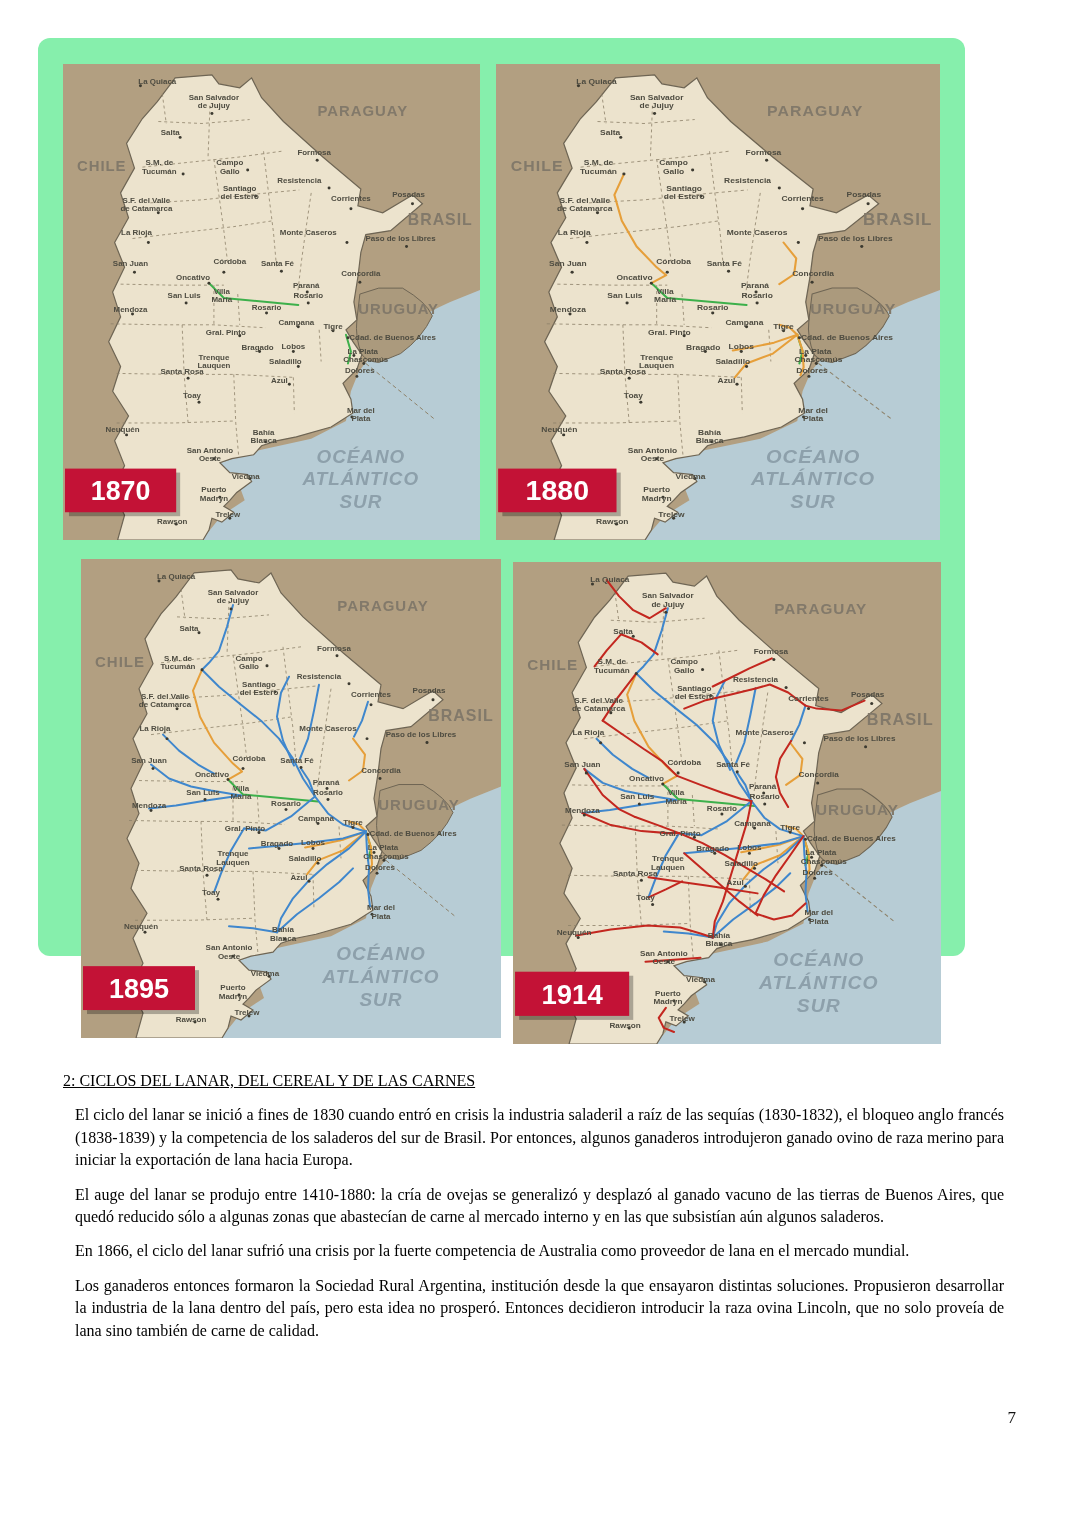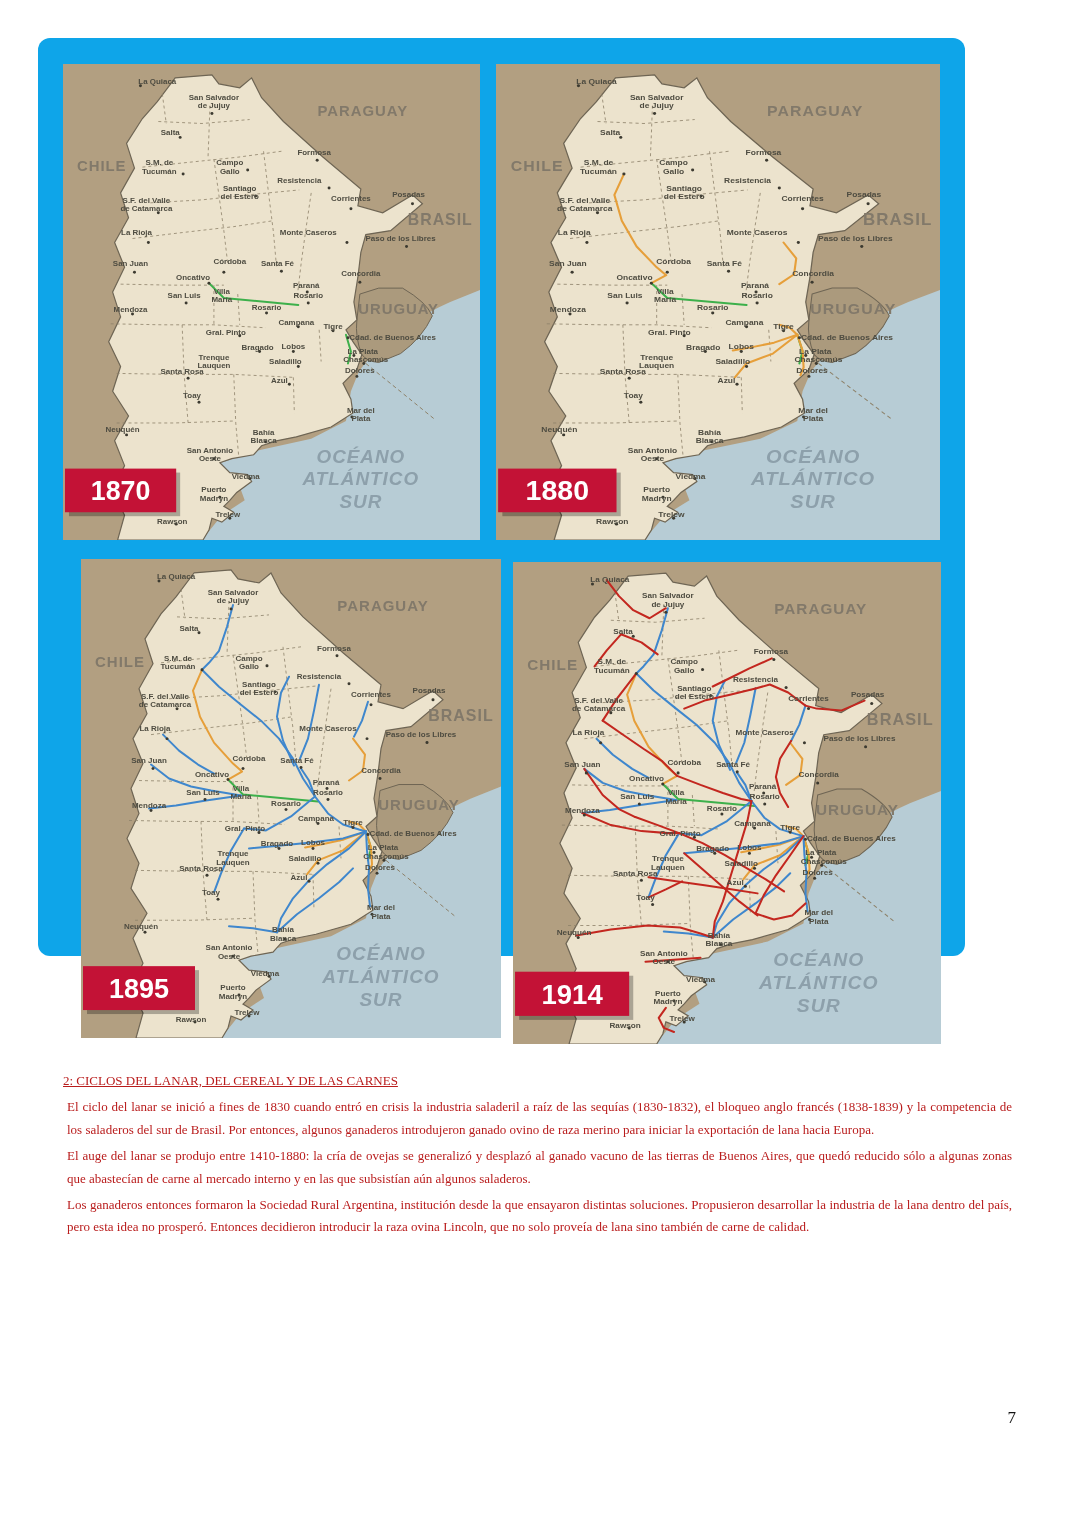--- a/index.html
+++ b/index.html
@@ -1,33 +1,33 @@
 <!DOCTYPE html>
 <html><head>
 <meta charset="utf-8">
 <style>
   html,body{margin:0;padding:0;background:#ffffff;}
   .page{position:relative;width:1080px;height:1527px;background:#ffffff;overflow:hidden;
         font-family:"Liberation Serif",serif;}
   .maps-card{position:absolute;left:38px;top:38px;width:927px;height:918px;
-             background:#0ea5e9;border-radius:12px;text-align:right;}
+             background:#86efac;border-radius:12px;text-align:right;}
   .map-panel{position:absolute;overflow:hidden;}
   .map-panel svg{display:block;width:100%;height:100%;}
   svg text.city{font-family:"Liberation Sans",sans-serif;font-weight:bold;font-size:8px;
                 fill:#4e4c41;text-anchor:middle;}
   svg text.country{font-family:"Liberation Sans",sans-serif;font-weight:bold;fill:#82796a;
                    letter-spacing:1px;}
   svg text.ocean{font-family:"Liberation Sans",sans-serif;font-weight:bold;font-style:italic;
                  font-size:19px;fill:#8da0ab;text-anchor:middle;letter-spacing:1px;}
   svg text.year{font-family:"Liberation Sans",sans-serif;font-weight:bold;font-size:27px;
                 fill:#ffffff;text-anchor:middle;}
-  .text-block{position:absolute;left:63px;top:1070px;width:953px;color:#b91c1c;
-              font-size:13px;line-height:22.4px;text-align:justify;}
+  .text-block{position:absolute;left:63px;top:1070px;width:953px;color:#000000;
+              font-size:16px;line-height:22.4px;text-align:justify;}
   .text-block .heading{text-decoration:underline;margin:0;padding:0;text-align:left;}
-  .text-block p{margin:4px;padding:0;}
+  .text-block p{margin:12px;padding:0;}
   .page-number{position:absolute;right:64px;top:1408px;font-size:17px;color:#121212;}
 </style>
 </head>
 <body>
 
 <div class="page">
 
   <div class="maps-card">
     <div class="map-panel" style="left:25px;top:26px;width:417px;height:476px">
         <svg viewBox="0 0 420 480" preserveAspectRatio="none">
@@ -632,18 +632,19 @@
           <rect x="2" y="408" width="112" height="44" fill="#c31236"></rect>
           <text class="year" x="58" y="440">1914</text>
         </svg>
       </div>
   </div>
 
   <div class="text-block">
     <div class="heading">2: CICLOS DEL LANAR, DEL CEREAL Y DE LAS CARNES</div>
     <p>El ciclo del lanar se inició a fines de 1830 cuando entró en crisis la industria saladeril a raíz de las sequías (1830-1832), el bloqueo anglo francés (1838-1839) y la competencia de los saladeros del sur de Brasil. Por entonces, algunos ganaderos introdujeron ganado ovino de raza merino para iniciar la exportación de lana hacia Europa.</p>
     <p>El auge del lanar se produjo entre 1410-1880: la cría de ovejas se generalizó y desplazó al ganado vacuno de las tierras de Buenos Aires, que quedó reducido sólo a algunas zonas que abastecían de carne al mercado interno y en las que subsistían aún algunos saladeros.</p>
+    <p>En 1866, el ciclo del lanar sufrió una crisis por la fuerte competencia de Australia como proveedor de lana en el mercado mundial.</p>
     <p>Los ganaderos entonces formaron la Sociedad Rural Argentina, institución desde la que ensayaron distintas soluciones. Propusieron desarrollar la industria de la lana dentro del país, pero esta idea no prosperó. Entonces decidieron introducir la raza ovina Lincoln, que no solo proveía de lana sino también de carne de calidad.</p>
   </div>
 
   <div class="page-number">7</div>
 
 </div>
 
 </body></html>

